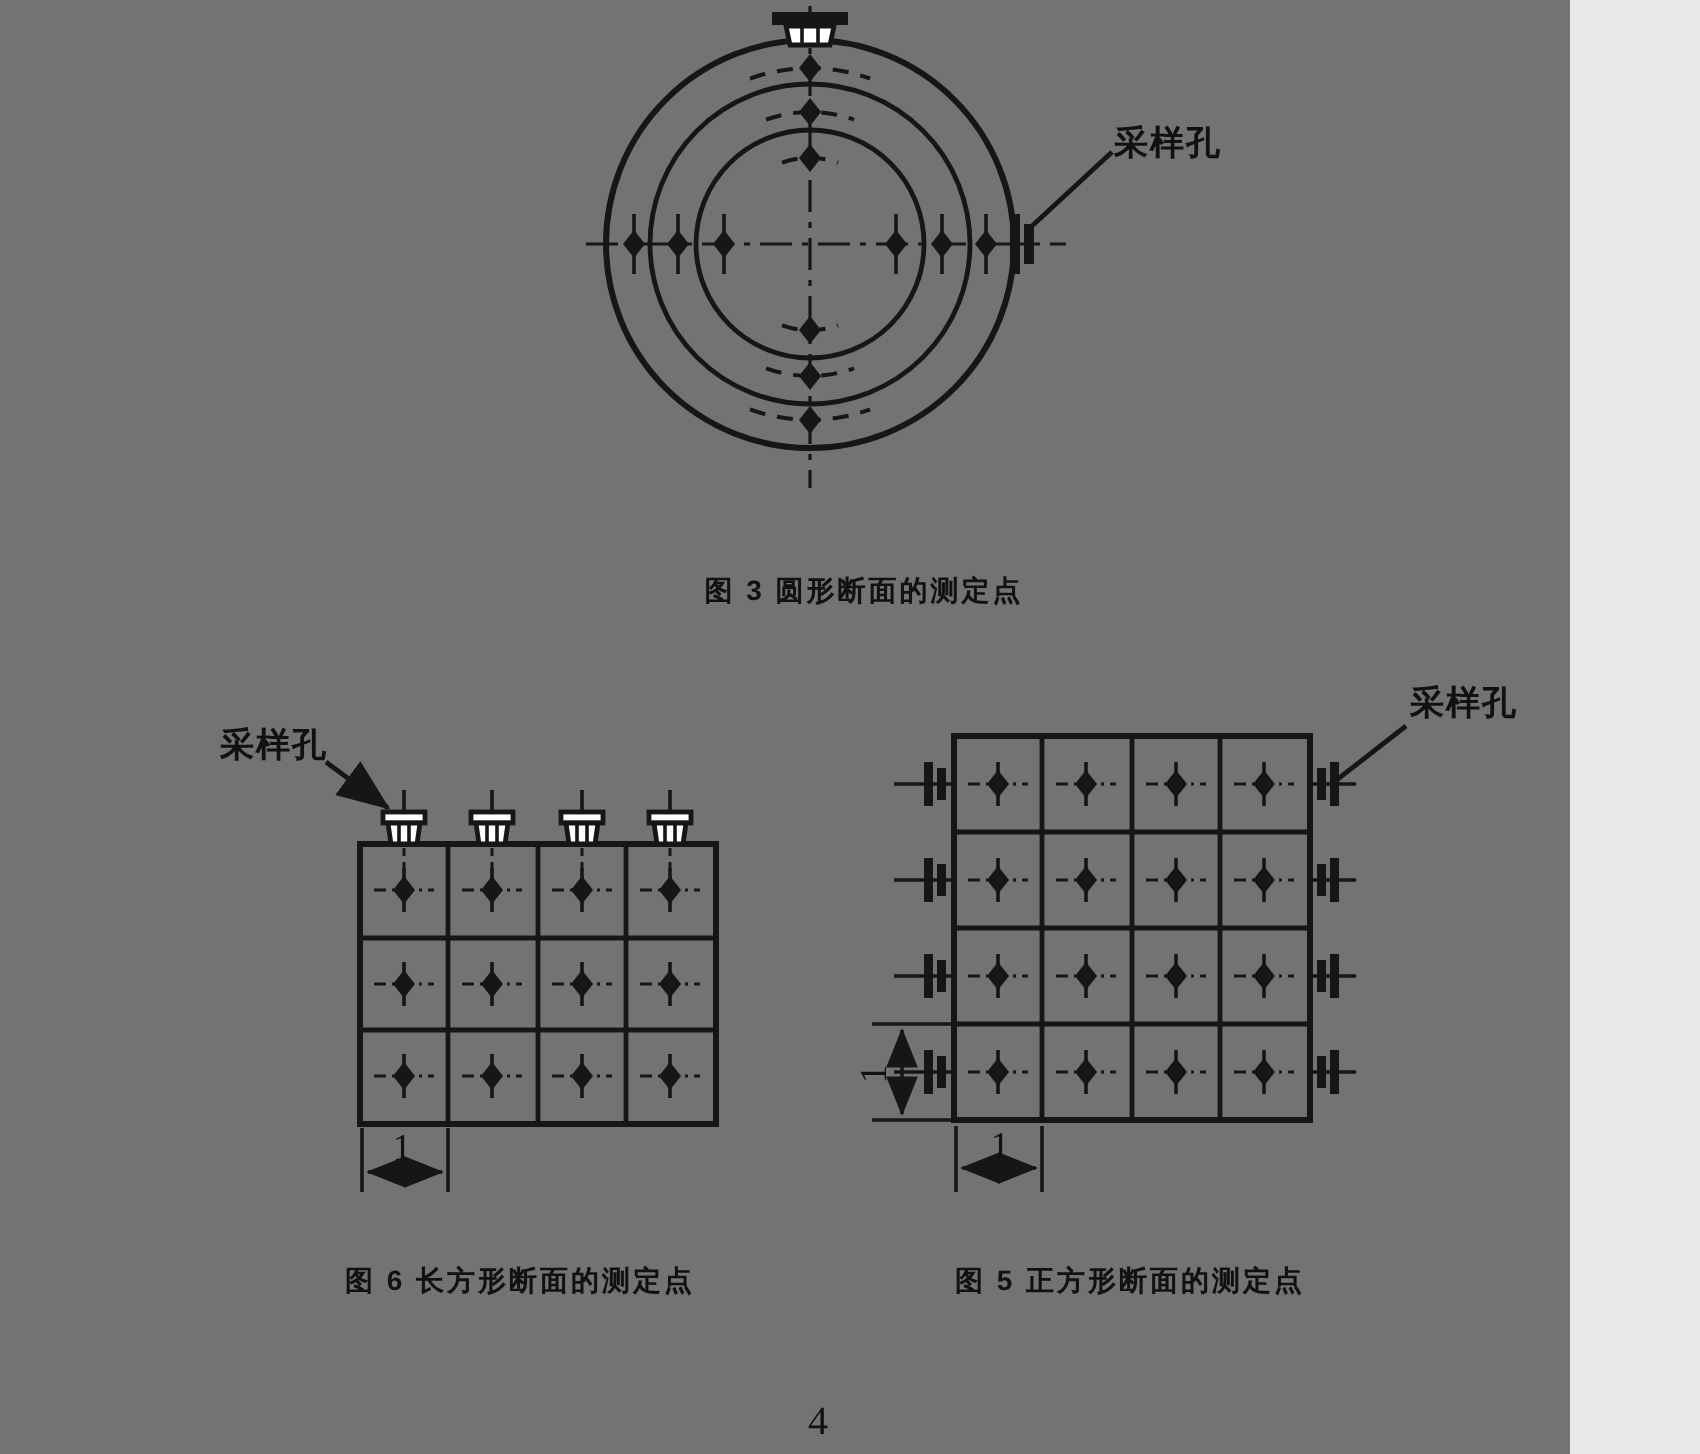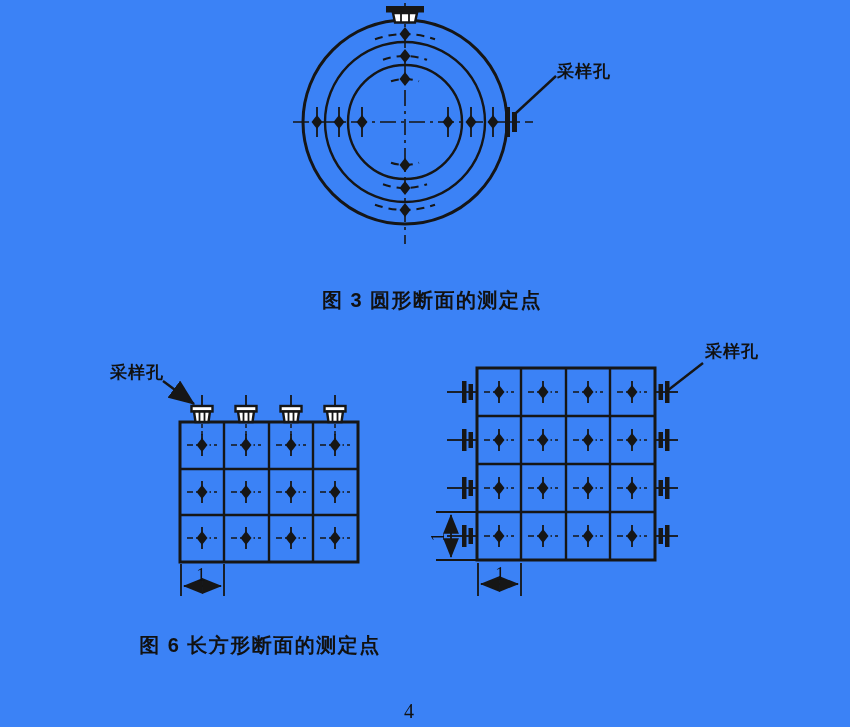--- a/index.html
+++ b/index.html
@@ -1,32 +1,32 @@
 <!DOCTYPE html>
 <html><head>
 <meta charset="utf-8">
 <style>
   html,body{margin:0;padding:0;background:#e8e8e8;}
-  #page{position:relative;width:850px;height:727px;background:#3b82f6;overflow:hidden;
+  #page{position:relative;width:785px;height:727px;background:#737373;overflow:hidden;
         font-family:"Liberation Sans",sans-serif;color:#111;}
   #art{position:absolute;left:0;top:0;}
   svg *{vector-effect:none;}
   .ln{stroke:#161616;fill:none;}
   .thick{stroke-width:3;}
   .med{stroke-width:2.4;}
   .thin{stroke-width:1.8;}
   .cl{stroke-width:1.6;stroke-dasharray:16 5 3 5;}
   .dash{stroke-width:2;stroke-dasharray:8 6;}
   .dd{stroke-width:1.6;stroke-dasharray:6 3 1.5 3;}
   .stem{stroke-width:1.5;stroke-dasharray:4 3;}
   .fillk{fill:#161616;stroke:none;}
   .wht{fill:#ffffff;}
   .txt{position:absolute;white-space:nowrap;}
   .cjk-label{font-size:17px;font-weight:bold;letter-spacing:1px;}
-  .caption{font-size:20px;font-weight:bold;letter-spacing:1.5px;width:300px;text-align:center;}
+  .caption{font-size:14px;font-weight:bold;letter-spacing:1.5px;width:300px;text-align:center;}
   .num{font-family:"Liberation Serif",serif;font-size:19px;font-weight:normal;}
   .dimv{transform:rotate(-90deg);transform-origin:50% 50%;}
   .pagenum{font-family:"Liberation Serif",serif;font-size:20px;}
 </style>
 </head>
 <body>
 
 <div id="page">
 
   <svg id="art" width="850" height="727" viewBox="0 0 850 727">
@@ -212,20 +212,21 @@
   <div class="txt cjk-label" style="left:557px;top:60px;">采样孔</div>
 
   <div class="txt cjk-label" style="left:110px;top:361px;">采样孔</div>
 
   <div class="txt cjk-label" style="left:705px;top:340px;">采样孔</div>
 
   <div class="txt caption" style="left:282px;top:287px;">图 3  圆形断面的测定点</div>
 
   <div class="txt caption" style="left:110px;top:632px;">图 6  长方形断面的测定点</div>
 
+  <div class="txt caption" style="left:415px;top:632px;">图 5  正方形断面的测定点</div>
 
   <div class="txt num" style="left:192px;top:564px;width:18px;text-align:center;">1</div>
 
   <div class="txt num" style="left:491px;top:563px;width:18px;text-align:center;">1</div>
 
   <div class="txt num dimv" style="left:429px;top:526px;width:18px;text-align:center;">1</div>
 
   <div class="txt pagenum" style="left:399px;top:700px;width:20px;text-align:center;">4</div>
 
 </div>

